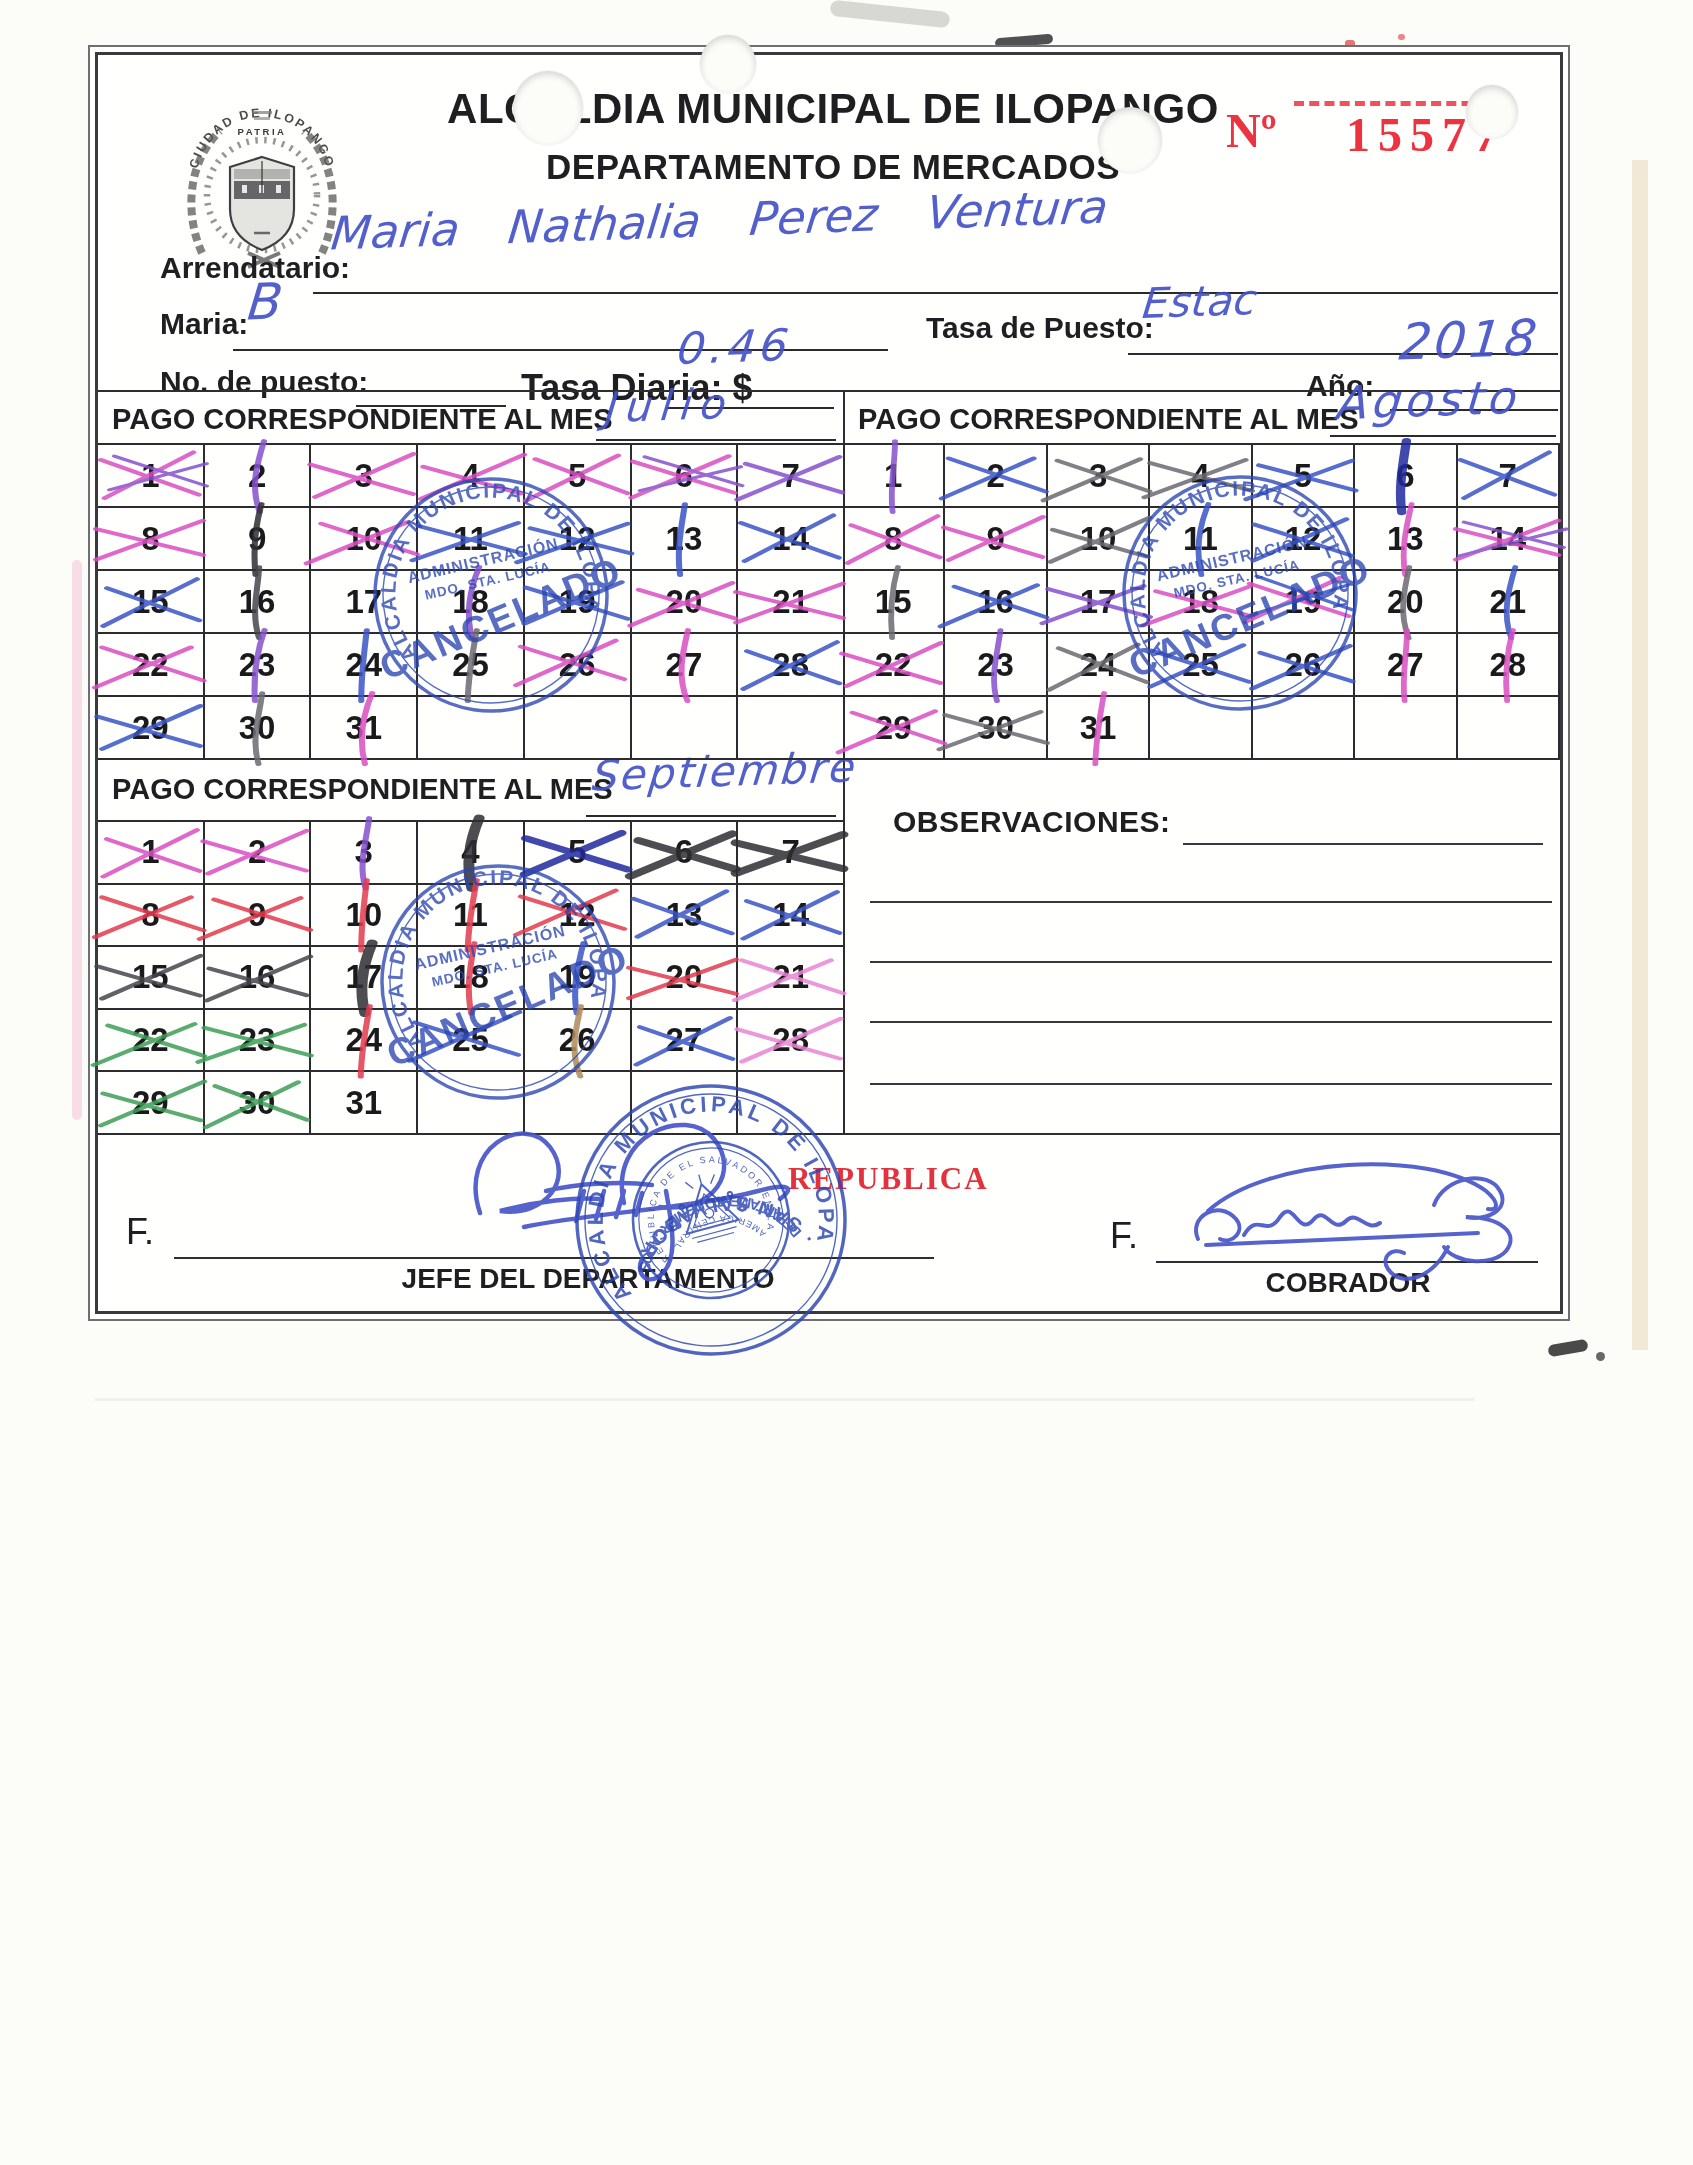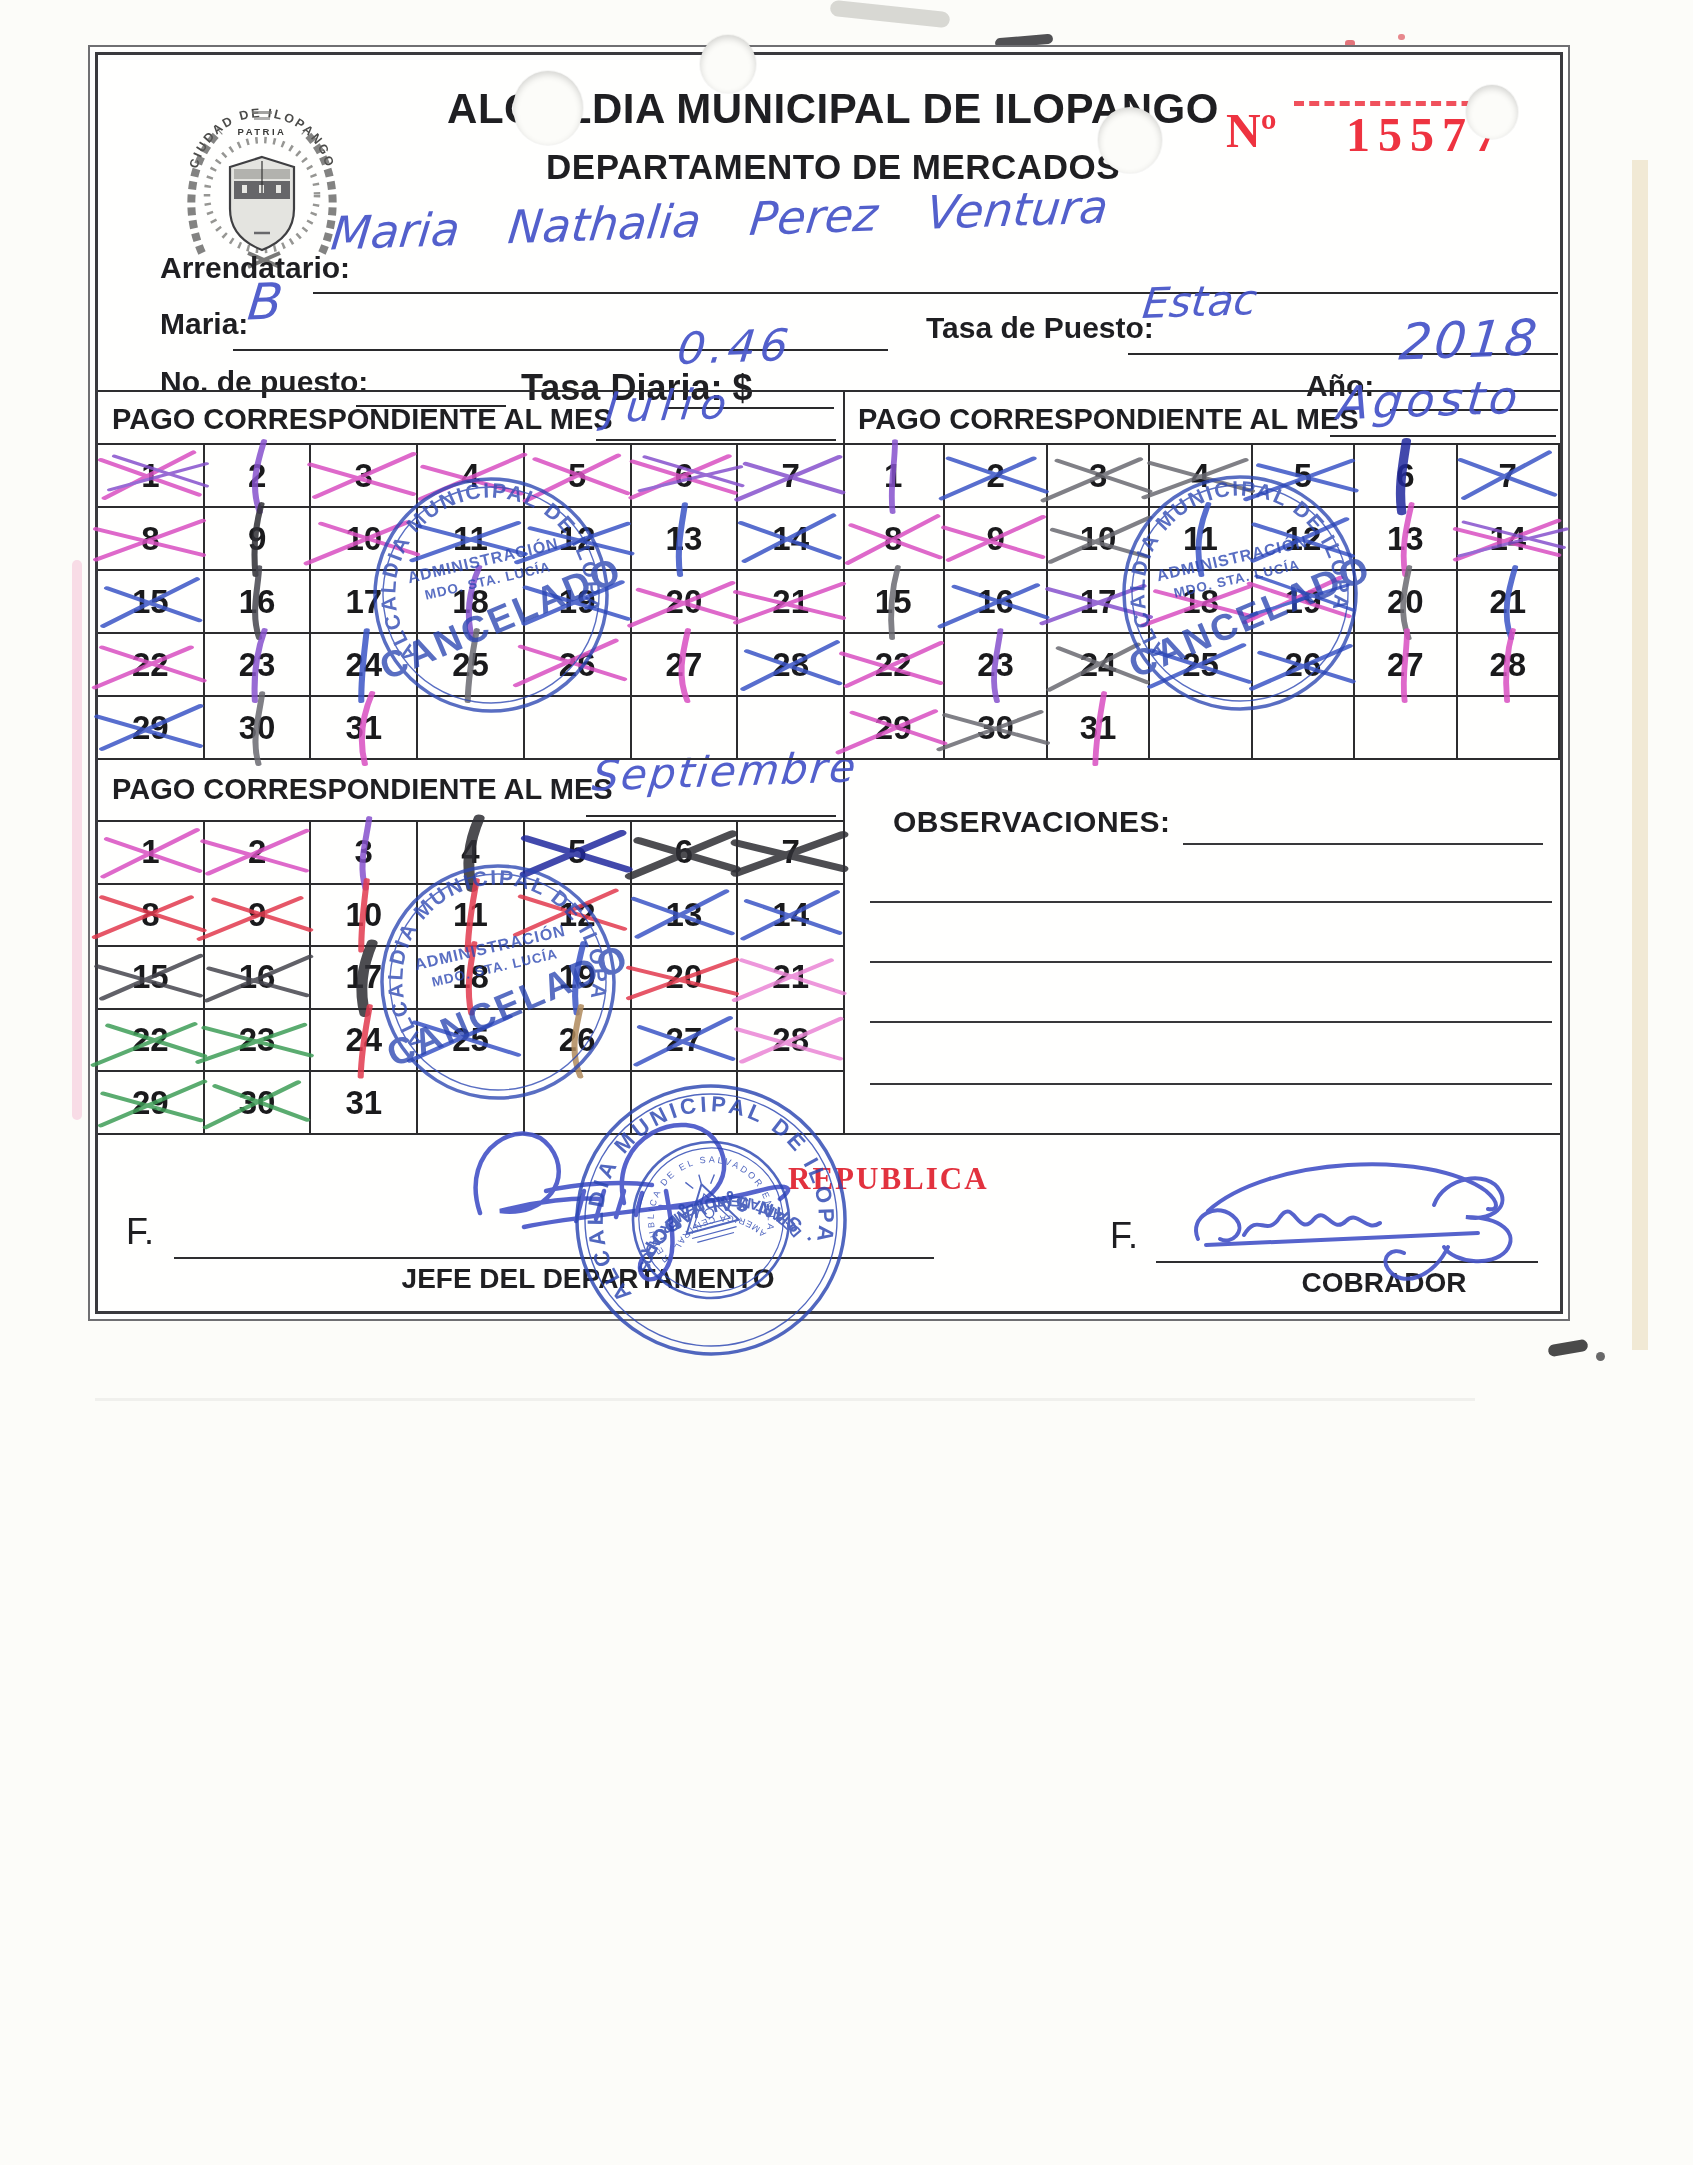--- a/index.html
+++ b/index.html
@@ -819,21 +819,21 @@
         <path d="M 196 108 C 180 40, 258 10, 286 44 C 312 76, 286 118, 232 112"></path>
         <path d="M 96 132 C 160 118, 262 114, 330 96 C 360 88, 368 92, 352 104"></path>
         <path d="M 148 126 L 156 96 M 168 124 L 176 96 M 188 122 L 196 96 M 208 120 L 214 98"></path>
         <path d="M 238 96 C 244 130, 252 168, 230 182 C 216 190, 208 176, 214 164"></path>
         <path d="M 118 96 C 150 88, 196 86, 224 90"></path>
       </g>
     </svg>
 
     <div class="lbl" style="left:1012px;top:1160px;font-size:36px;font-weight:400;">F.</div>
     <div class="hline" style="left:1058px;top:1206px;width:382px;"></div>
-    <div class="roletxt" style="left:1136px;top:1212px;width:300px;font-size:28px;">COBRADOR</div>
+    <div class="roletxt" style="left:1100px;top:1212px;width:300px;font-size:28px;">COBRADOR</div>
     <svg class="sig" style="left:1050px;top:1092px;" width="420" height="150" viewBox="0 0 420 150">
       <g fill="none" stroke="#4856c8" stroke-width="4" stroke-linecap="round" opacity=".92">
         <path d="M 60 64 C 120 10, 280 2, 338 44 C 352 56, 350 64, 340 62"></path>
         <path d="M 50 92 C 40 70, 70 52, 88 72 C 98 84, 84 98, 72 92"></path>
         <path d="M 96 88 C 110 64, 118 92, 132 70 C 146 50, 150 92, 166 72 C 178 58, 184 88, 198 74 C 210 62, 218 86, 232 76"></path>
         <path d="M 286 58 C 296 30, 340 22, 352 44 C 362 62, 340 74, 318 70 C 352 70, 372 86, 358 104 C 344 120, 306 116, 296 100"></path>
         <path d="M 300 100 C 286 130, 254 142, 240 122 C 232 110, 244 100, 256 106"></path>
         <path d="M 58 98 C 140 94, 250 90, 330 86"></path>
       </g>
     </svg>

